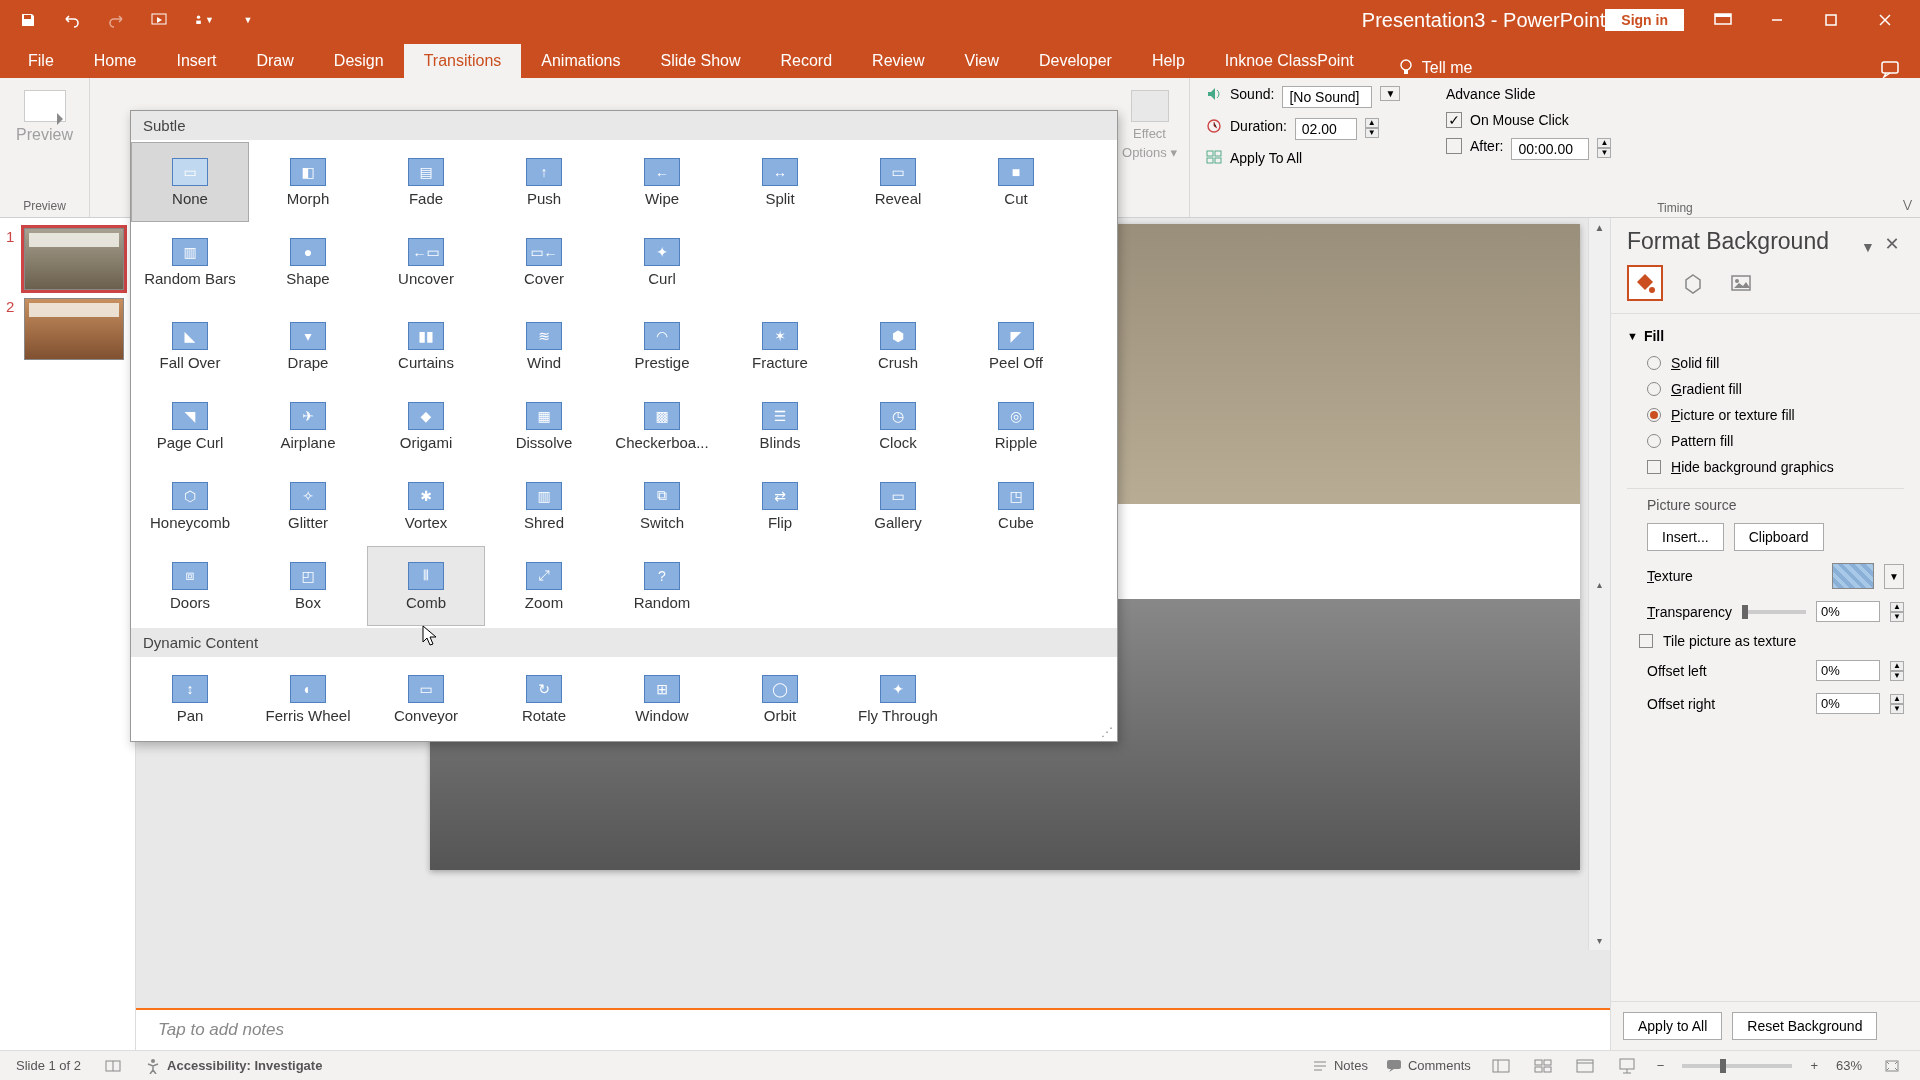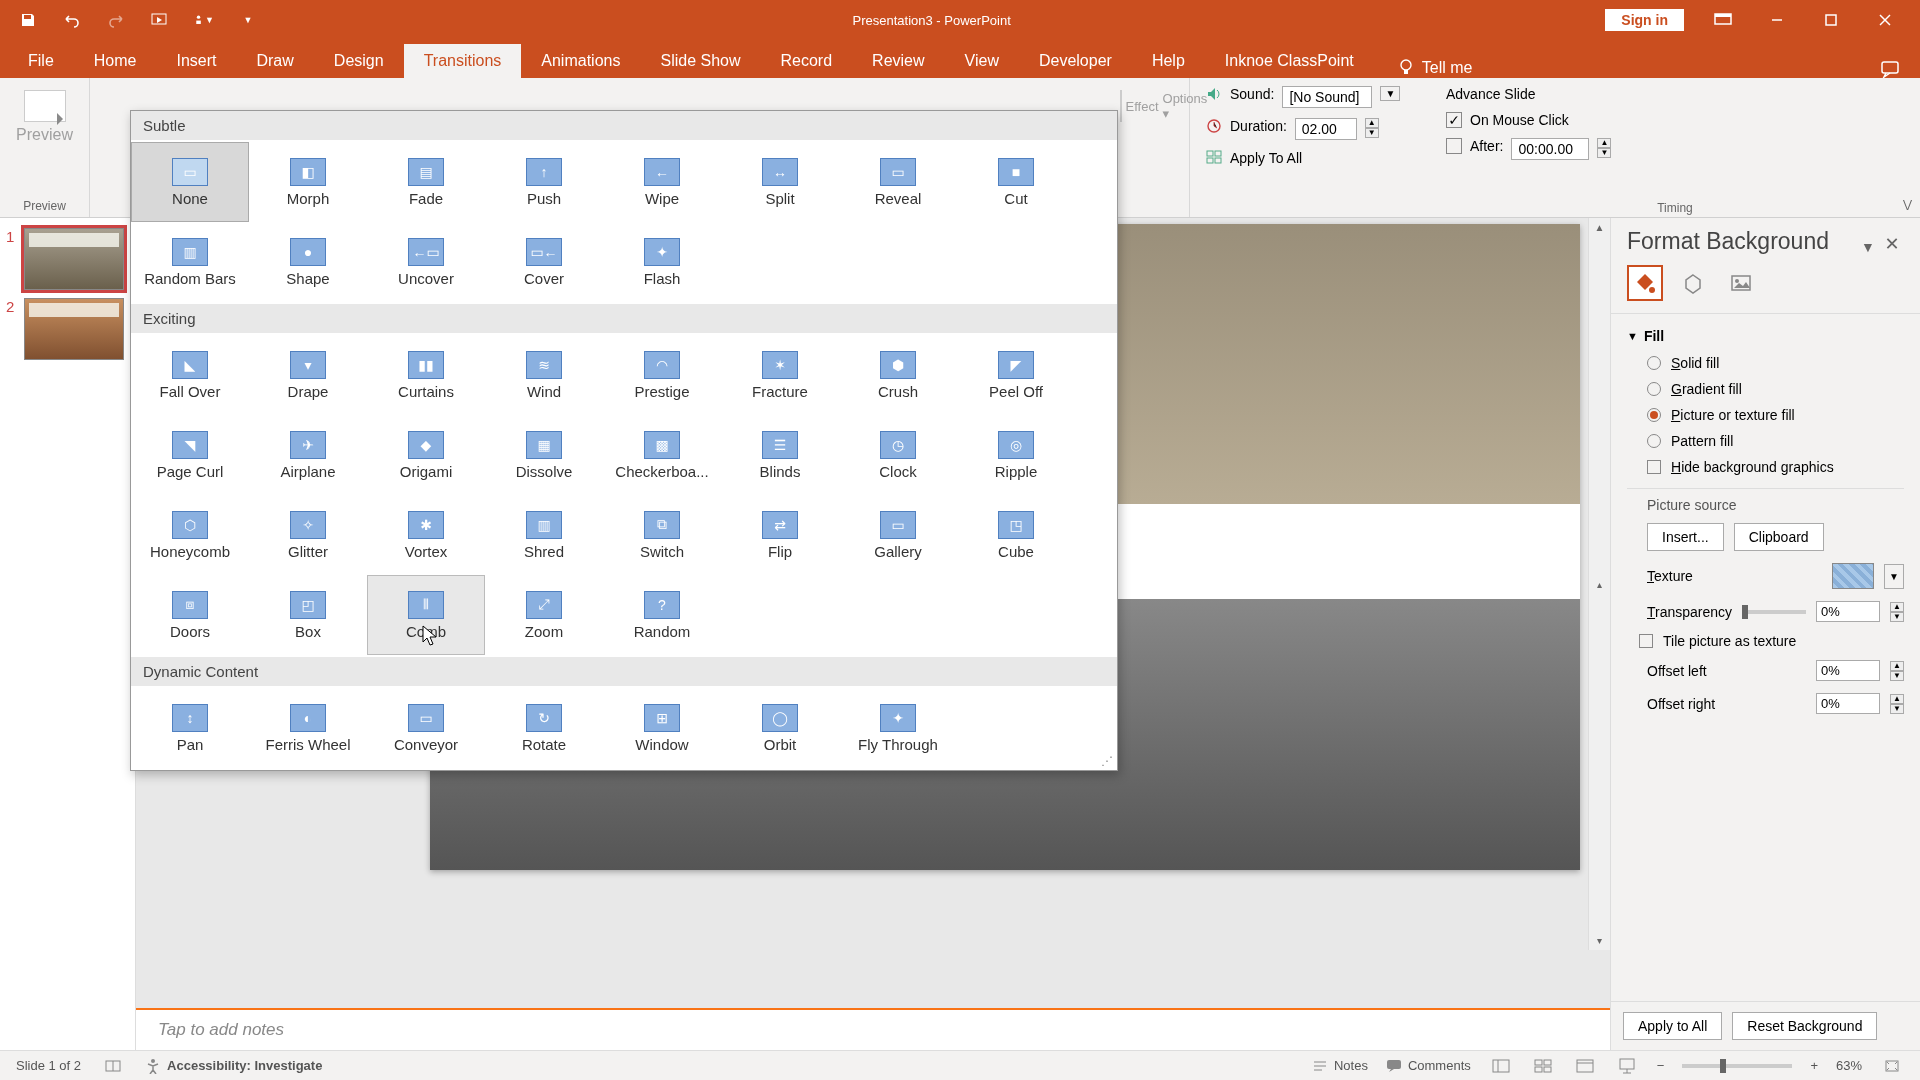--- a/index.html
+++ b/index.html
@@ -2,40 +2,40 @@
 <html><head>
 <meta charset="utf-8">
 <style>
 * { box-sizing: border-box; margin: 0; padding: 0; font-family: "Segoe UI", sans-serif; }
 body { width: 1920px; height: 1080px; background: #fff; overflow: hidden; position: relative; }
 
 
 .title-bar { height: 40px; background: #ca4e1f; display: flex; align-items: center; color: #fff; font-size: 13px; }
 .qat { display: flex; align-items: center; gap: 24px; padding-left: 18px; }
 .qat-btn { width: 20px; height: 20px; display: flex; align-items: center; justify-content: center; color: #fff; }
-.title-center { flex: 1; text-align: center; font-size: 13px; }
+.title-center { flex: 1; text-align: right; font-size: 20px; }
 .title-right { display: flex; align-items: center; gap: 24px; padding-right: 20px; text-decoration: underline; }
 .signin { background: #fff; color: #ca4e1f; padding: 3px 16px; font-size: 14px; font-weight: 600; }
 .win-btn { width: 30px; height: 30px; display: flex; align-items: center; justify-content: center; }
 
 
 .ribbon-tabs { height: 38px; background: #ca4e1f; display: flex; align-items: flex-end; padding-left: 8px; color: #fff; font-size: 16px; }
 .ribbon-tab { padding: 8px 20px; cursor: pointer; }
 .ribbon-tab.active { background: #f3f2f1; color: #ca4e1f; }
 .tell-me { margin-left: 24px; display: flex; align-items: center; gap: 8px; color: #fff; }
 .comment-icon-tab { margin-left: auto; margin-right: 20px; }
 
 
 .ribbon-content { height: 140px; background: #f3f2f1; border-bottom: 1px solid #d0d0d0; display: flex; position: relative; }
 .ribbon-group { border-right: 1px solid #d8d8d8; padding: 4px 8px 2px 8px; display: flex; flex-direction: column; align-items: center; }
 .ribbon-group-label { font-size: 12px; color: #666; margin-top: auto; padding-bottom: 2px; }
 .preview-btn { width: 60px; display: flex; flex-direction: column; align-items: center; padding-top: 8px; color: #a0a0a0; gap: 4px; }
 .preview-icon { width: 42px; height: 32px; background: #fff; border: 1px solid #ccc; position: relative; }
 .preview-icon::after { content: ''; position: absolute; right: -4px; bottom: -4px; border: 6px solid transparent; border-left-color: #8a8a8a; }
-.effect-options { width: 60px; display: flex; align-items: center; padding-top: 8px; color: #a0a0a0; gap: 4px; font-size: 13px; }
+.effect-options { width: 60px; display: flex; flex-direction: column; align-items: center; padding-top: 8px; color: #a0a0a0; gap: 4px; font-size: 13px; }
 .effect-options-icon { width: 38px; height: 32px; background: #e8e8e8; border: 1px solid #ccc; }
 
 .timing-group { padding: 8px 16px 2px 16px; display: flex; flex-direction: column; gap: 10px; font-size: 14px; }
 .timing-row { display: flex; align-items: flex-start; gap: 8px; }
 .timing-input { border: 1px solid #aaa; background: #fff; padding: 2px 6px; font-size: 14px; }
 .dur-input { width: 62px; }
 .sound-input { width: 90px; }
 .spinner { width: 14px; display: flex; flex-direction: column; }
 .spinner-btn { height: 10px; font-size: 8px; background: #eee; border: 1px solid #aaa; text-align: center; line-height: 7px; }
 .checkbox { width: 16px; height: 16px; border: 1px solid #888; display: inline-flex; align-items: center; justify-content: center; }
@@ -531,24 +531,23 @@
         <div class="gal-item">
           <div class="gal-icon">←▭</div>
           <span>Uncover</span>
         </div>
         <div class="gal-item">
           <div class="gal-icon">▭←</div>
           <span>Cover</span>
         </div>
         <div class="gal-item">
           <div class="gal-icon">✦</div>
-          <span>Flash</span>
-        </div>
-      </div>
-      <div class="gal-cat">Exciting</div>
+          <span>Curl</span>
+        </div>
+      </div>
       <div class="gal-grid">
         <div class="gal-item">
           <div class="gal-icon">◣</div>
           <span>Fall Over</span>
         </div>
         <div class="gal-item">
           <div class="gal-icon">▾</div>
           <span>Drape</span>
         </div>
         <div class="gal-item">

